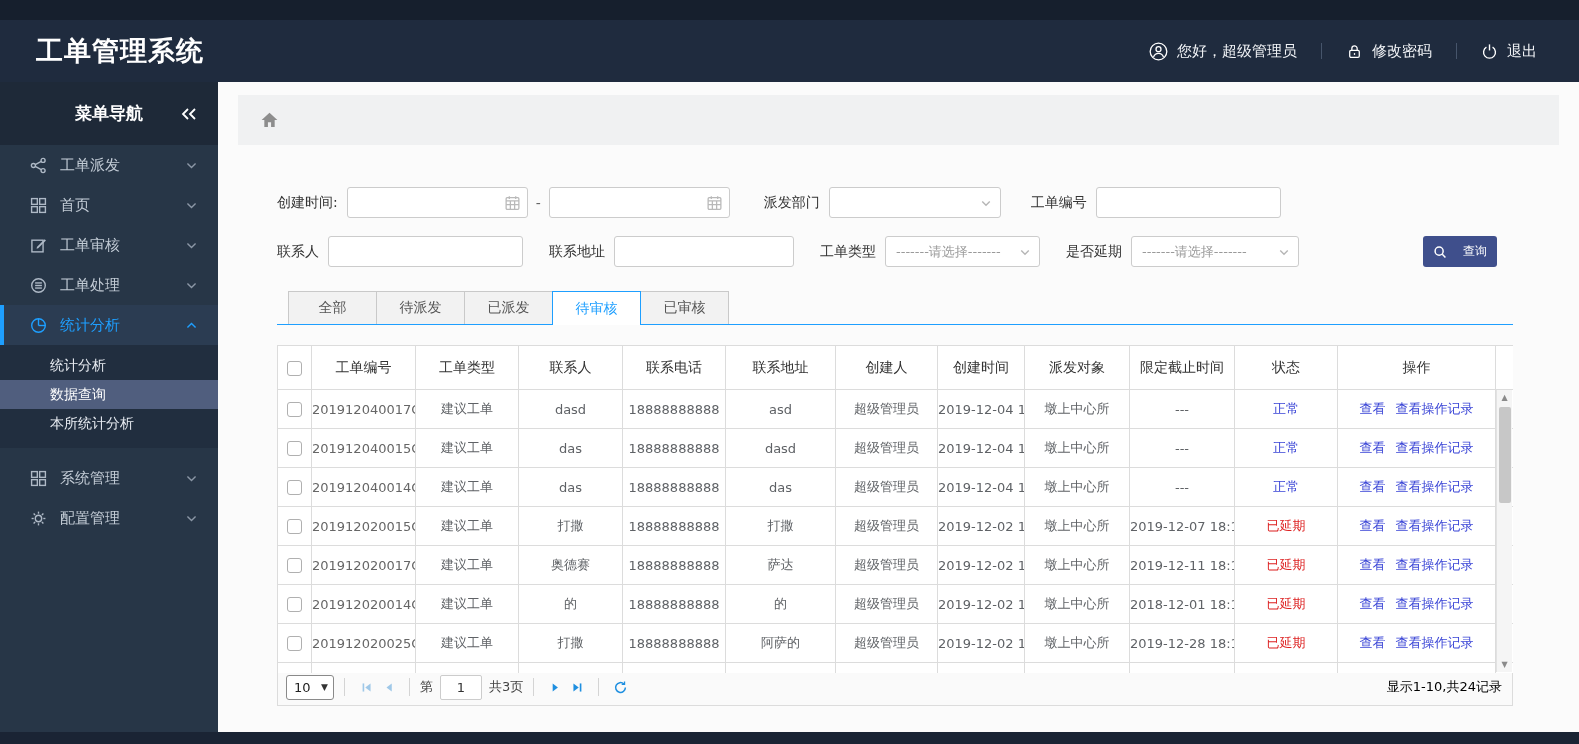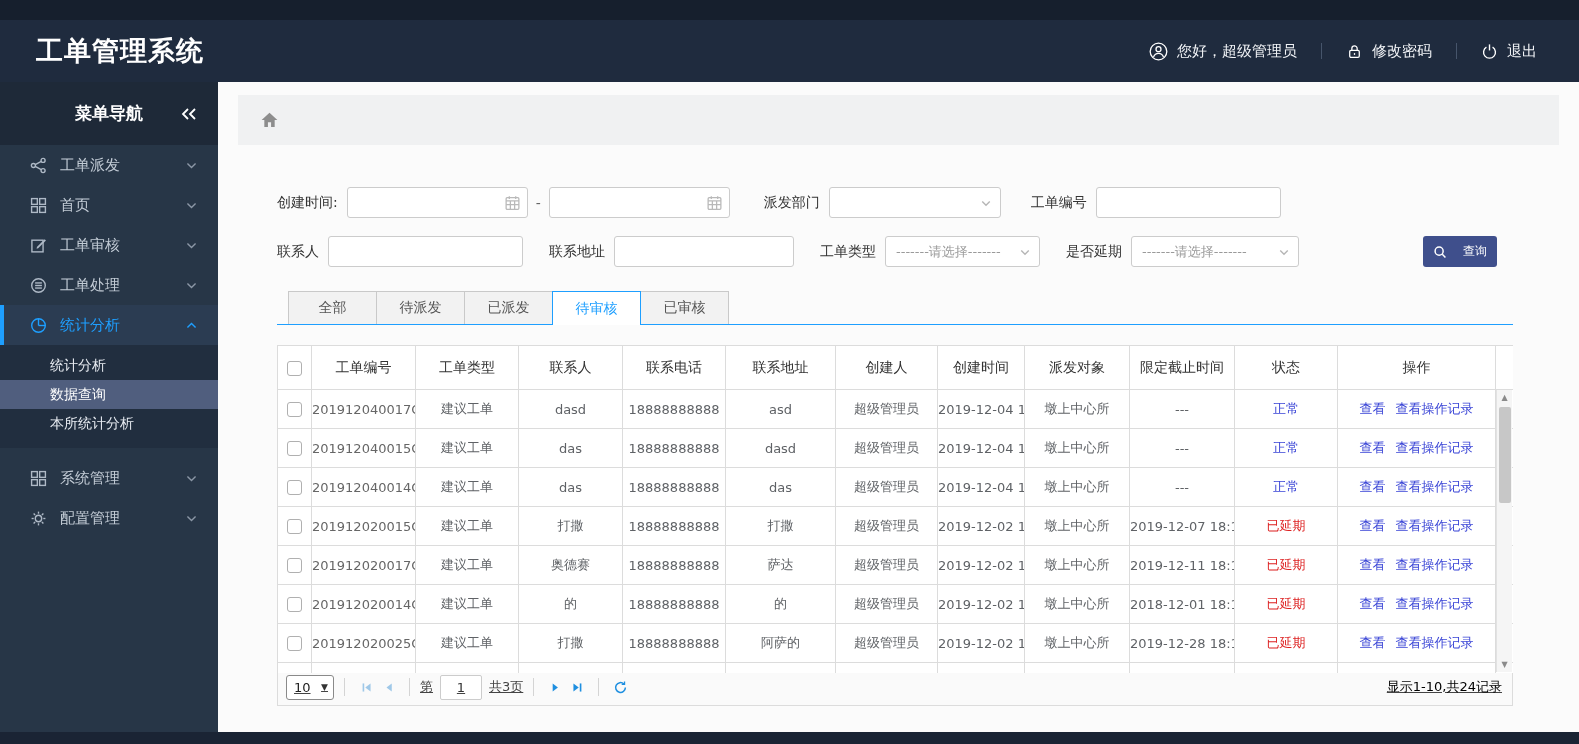--- a/index.html
+++ b/index.html
@@ -73,21 +73,21 @@
   .grid .op a + a { margin-left:10px; }
   .cbx { appearance:none; -webkit-appearance:none; width:15px; height:15px; border:1.5px solid #b0b0b0; border-radius:3px; background:#fff; vertical-align:middle; cursor:pointer; }
 
   
   .vscroll { position:absolute; top:45px; right:1px; width:16px; height:282px; background:#f5f5f5; border-left:1px solid #e2e2e2; display:flex; flex-direction:column; align-items:center; }
   .vscroll .arr { width:16px; height:15px; display:flex; align-items:center; justify-content:center; font-size:8px; color:#8a8a8a; flex:none; }
   .vscroll .track { flex:1; width:100%; position:relative; }
   .vscroll .thumb { position:absolute; top:2px; left:2px; width:12px; height:96px; background:#c7c7c7; border-radius:2px; }
 
   
-  .pager { width:1236px; height:33px; border:1px solid #dcdcdc; border-top:none; background:#fafafa; display:flex; align-items:center; padding:0 10px 4px 8px; font-size:13px; color:#444;text-decoration:underline; }
+  .pager { width:1236px; height:33px; border:1px solid #dcdcdc; border-top:none; background:#fafafa; display:flex; align-items:center; padding:0 10px 4px 8px; font-size:13px; color:#444; }
   .pgsel { width:48px; height:25px; border:1px solid #8a8a8a; border-radius:3px; background:#fff; display:flex; align-items:center; justify-content:space-between; padding:0 5px 0 7px; cursor:pointer; font-size:13px; color:#222; }
   .pgsel .chev { font-size:9px; color:#333; }
   .pg-sep { width:1px; height:18px; background:#d4d4d4; margin:0 10px; }
   .pg-btn { display:inline-flex; align-items:center; justify-content:center; width:22px; height:22px; cursor:pointer; }
   .pg-btn.disabled { cursor:default; }
   .pg-input { width:42px; height:25px; border:1px solid #ccc; border-radius:2px; text-align:center; font-size:13px; font-family:inherit; margin:0 7px; outline:none; color:#333; background:#fff; }
   .pg-text { white-space:nowrap; }
   .pager .summary { margin-left:auto; color:#000000; }
 </style>
 </head>

